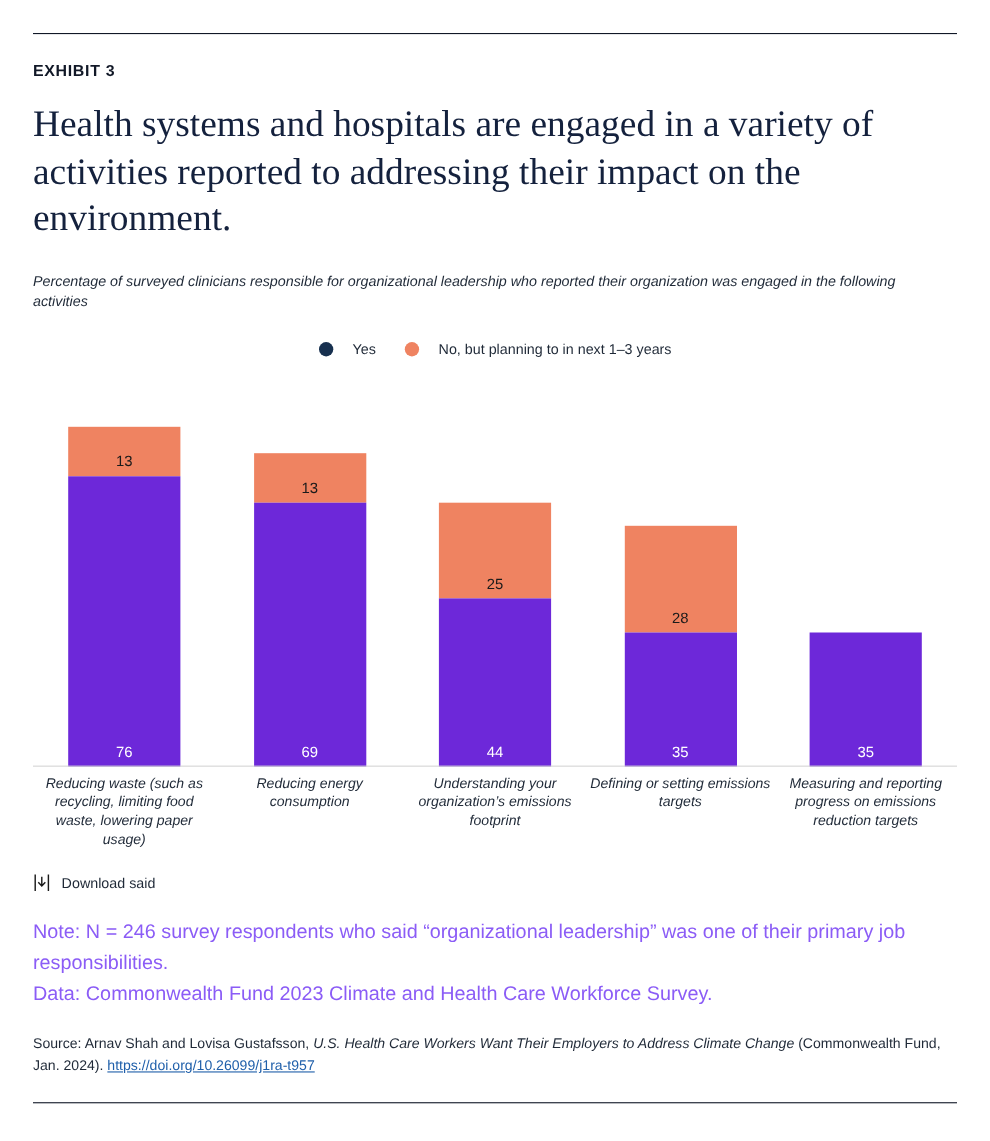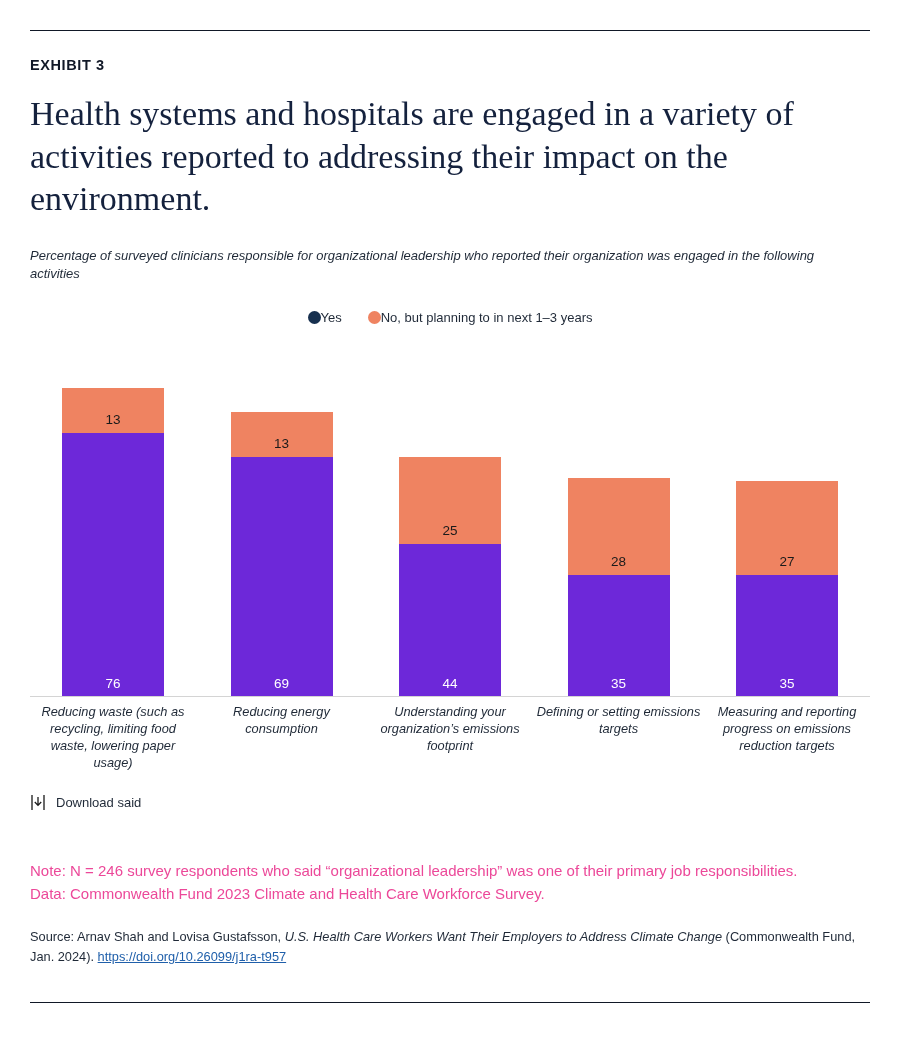--- a/index.html
+++ b/index.html
@@ -61,21 +61,21 @@
     display: flex;
     justify-content: center;
     align-items: center;
     gap: 26px;
     font-size: 13px;
     color: #1f2937;
   }
   .legend-item {
     display: flex;
     align-items: center;
-    gap: 0;
+    gap: 18px;
   }
   .legend-dot {
     width: 13px;
     height: 13px;
     border-radius: 50%;
     display: inline-block;
   }
   .chart {
     position: relative;
     margin-top: 12px;
@@ -146,24 +146,24 @@
     cursor: pointer;
     width: fit-content;
   }
   .dl-icon {
     width: 16px;
     height: 17px;
     position: relative;
     display: inline-block;
   }
   .notes {
-    margin-top: 48px;
-    font-size: 15px;
+    margin-top: 23px;
+    font-size: 18px;
     line-height: 1.55;
-    color: #ec4899;
+    color: #8b5cf6;
     max-width: 830px;
   }
   .source {
     margin-top: 22px;
     font-size: 12.8px;
     line-height: 1.55;
     color: #1f2937;
     max-width: 830px;
   }
   .source em { font-style: italic; }
@@ -229,23 +229,20 @@
       <div class="bar-group">
         <div class="seg seg-top" style="height:97px">
           <span class="seg-label">28</span>
         </div>
         <div class="seg seg-bottom" style="height:122px">
           <span class="seg-label">35</span>
         </div>
       </div>
 
       <div class="bar-group">
-        <div class="seg seg-top" style="height:94px">
-          <span class="seg-label">27</span>
-        </div>
         <div class="seg seg-bottom" style="height:122px">
           <span class="seg-label">35</span>
         </div>
       </div>
 
     </div>
     <div class="baseline"></div>
   </div>
 
   <div class="cat-labels">

